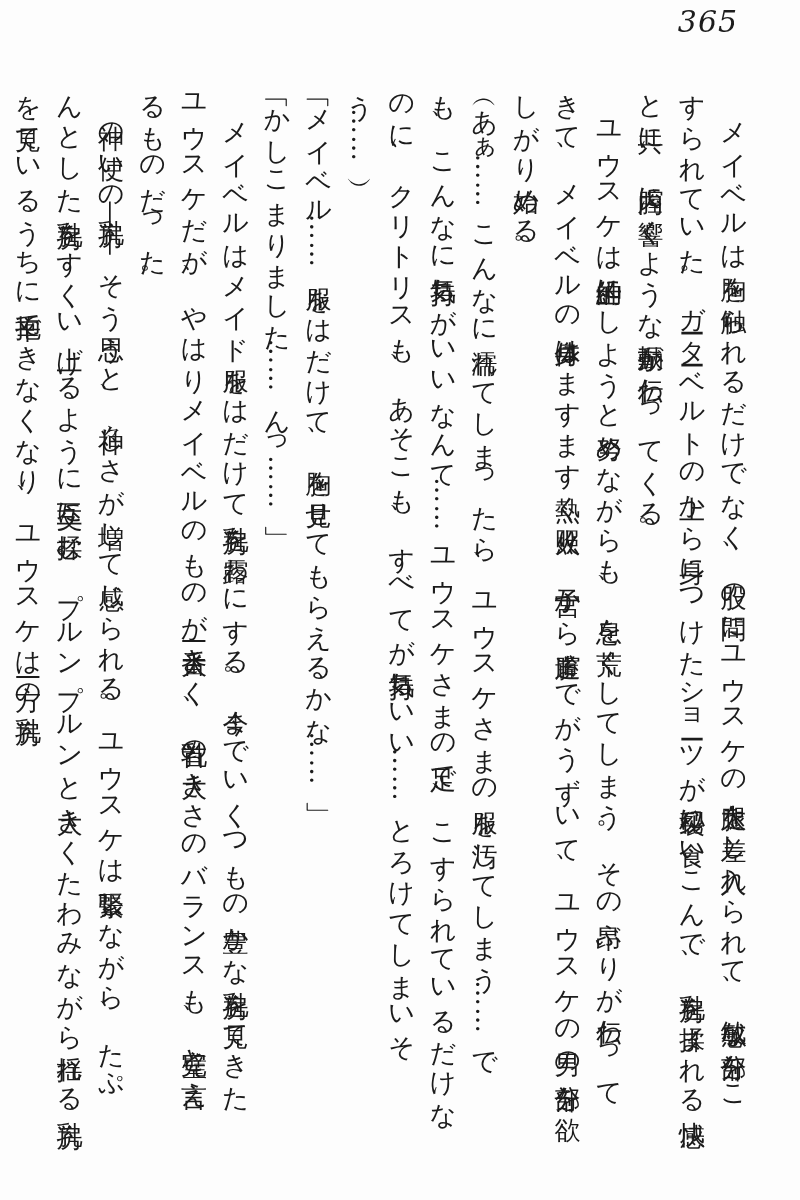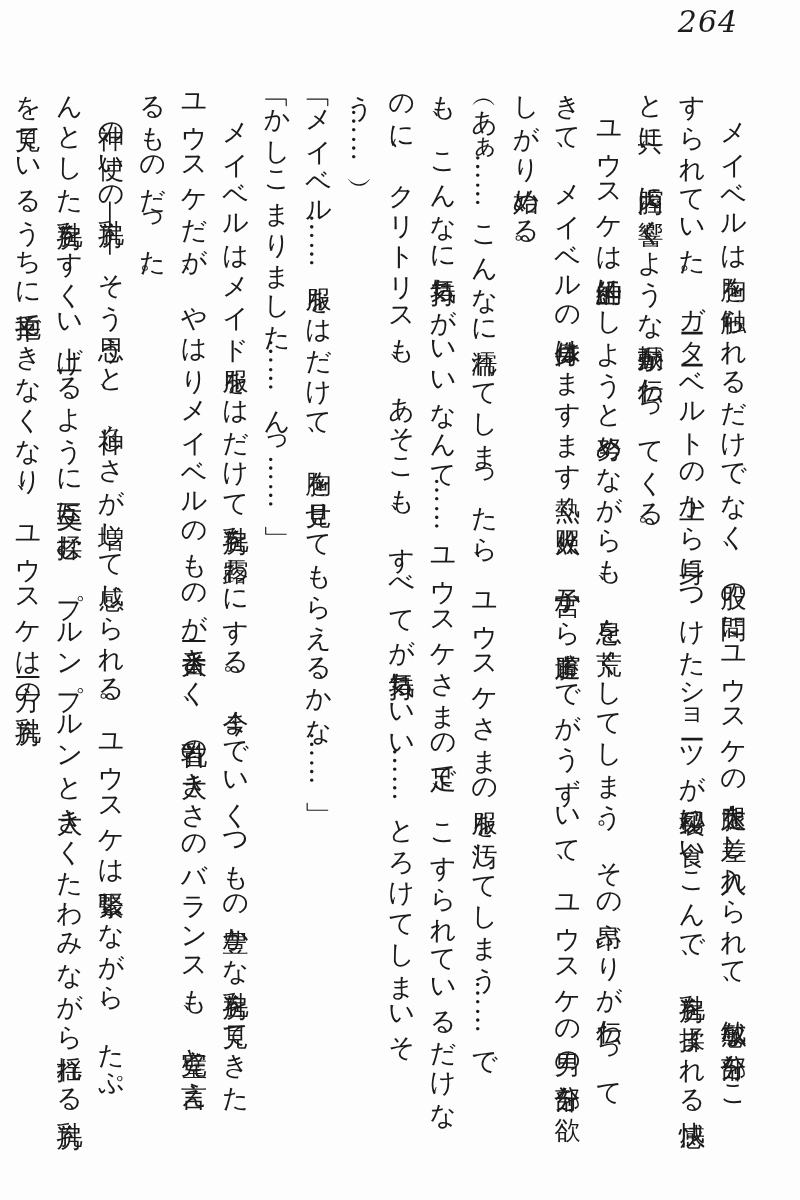--- a/index.html
+++ b/index.html
@@ -49,21 +49,21 @@
     margin: 0;
     padding: 0;
   }
   .text-area p.indent-full { text-indent: 27px; }
   .text-area p.indent-half { text-indent: 13px; }
 </style>
 </head>
 <body>
 
 <div class="page">
-  <div class="page-number">264</div>
+  <div class="page-number">365</div>
 
   <div class="text-area">
       <p class="indent-full">メイベルは胸を触られるだけでなく、股の間にユウスケの太腿を差し入れられて、敏感な部分をこすられていた。ガーターベルトの上から身につけたショーツが秘裂に食いこんで、乳房を揉まれる快感と共に、膣内に響くような振動が伝わってくる。</p>
       <p class="indent-full">ユウスケは紳士的にしようと努めながらも、息を荒くしてしまう。その昂ぶりが伝わってきて、メイベルの身体はますます熱く火照り、子宮から膣道までがうずいて、ユウスケの男の部分を欲しがり始める。</p>
       <p class="indent-half">（あぁ……こんなに濡れてしまったら、ユウスケさまの服を汚してしまう……でも、こんなに気持ちがいいなんて……ユウスケさまの足で、こすられているだけなのに、クリトリスも、あそこも、すべてが気持ちいい……とろけてしまいそう……）</p>
       <p class="indent-half">「メイベル……服をはだけて、胸を見せてもらえるかな……」</p>
       <p class="indent-half">「かしこまりました……んっ……」</p>
       <p class="indent-full">メイベルはメイド服をはだけて乳房を露わにする。今までいくつもの豊かな乳房を見てきたユウスケだが、やはりメイベルのものが一番大きく、乳首の大きさのバランスも、完璧と言えるものだった。</p>
       <p class="indent-full">神の使いの乳房――そう思うと、神々しさが増して感じられる。ユウスケは緊張しながら、たぷんとした乳房をすくい上げるように交互に揉む。プルンプルンと大きくたわみながら揺れる乳房を見ているうちに辛抱できなくなり、ユウスケは一方の乳房</p>
     </div>

